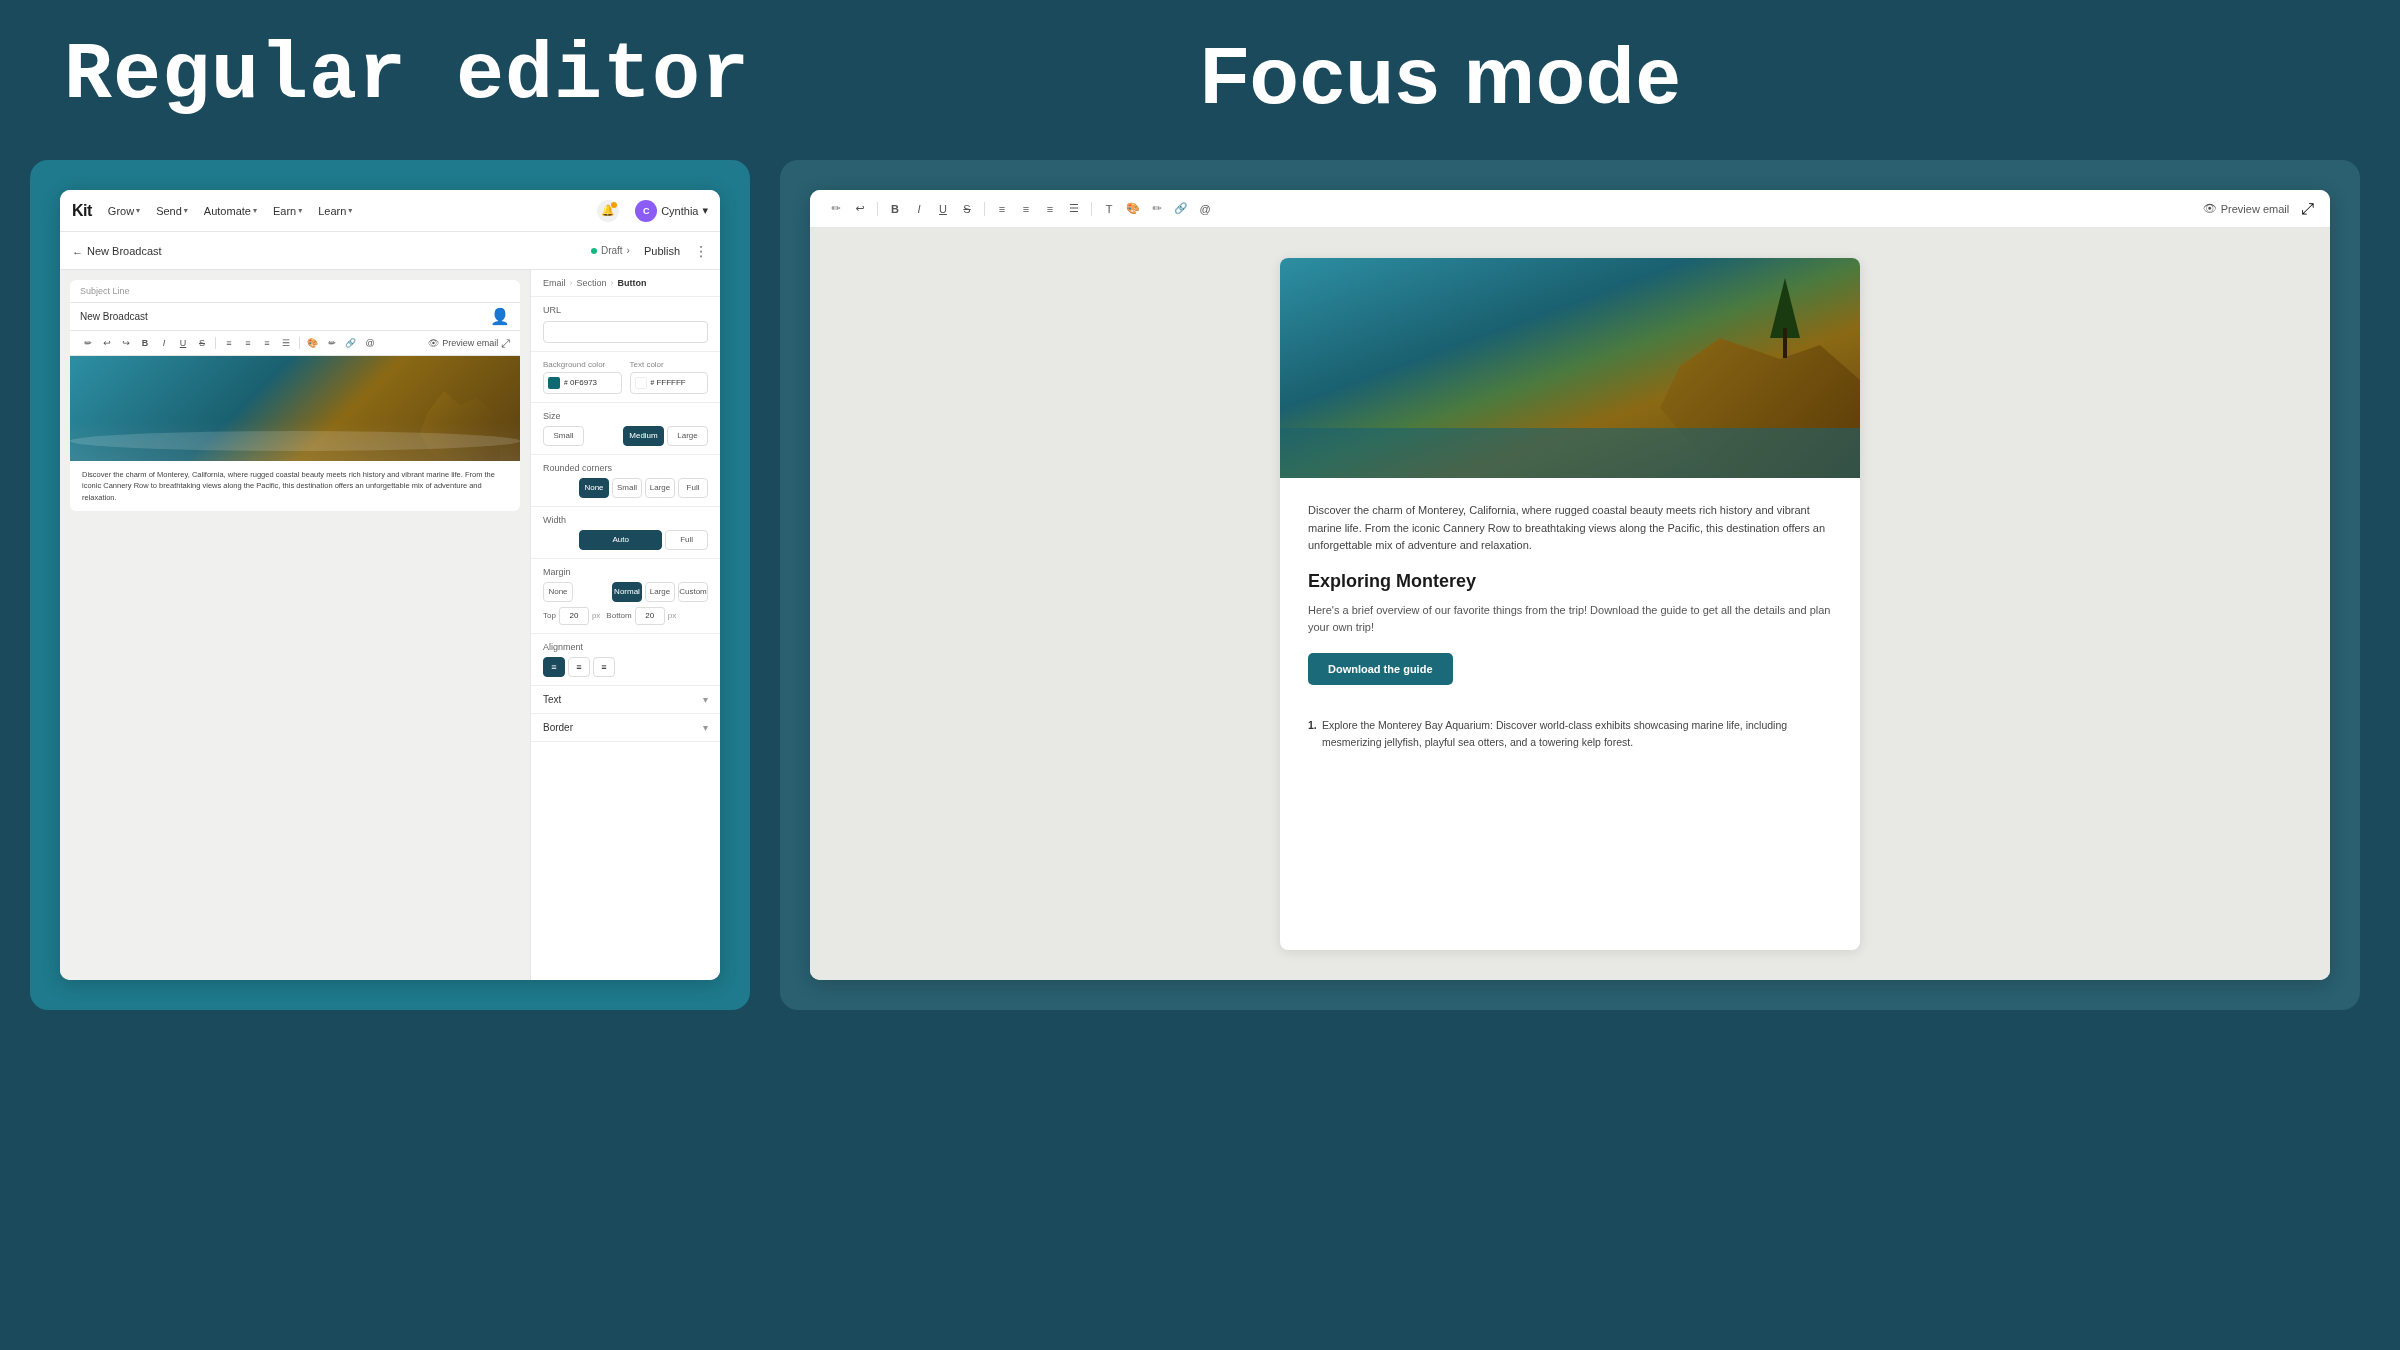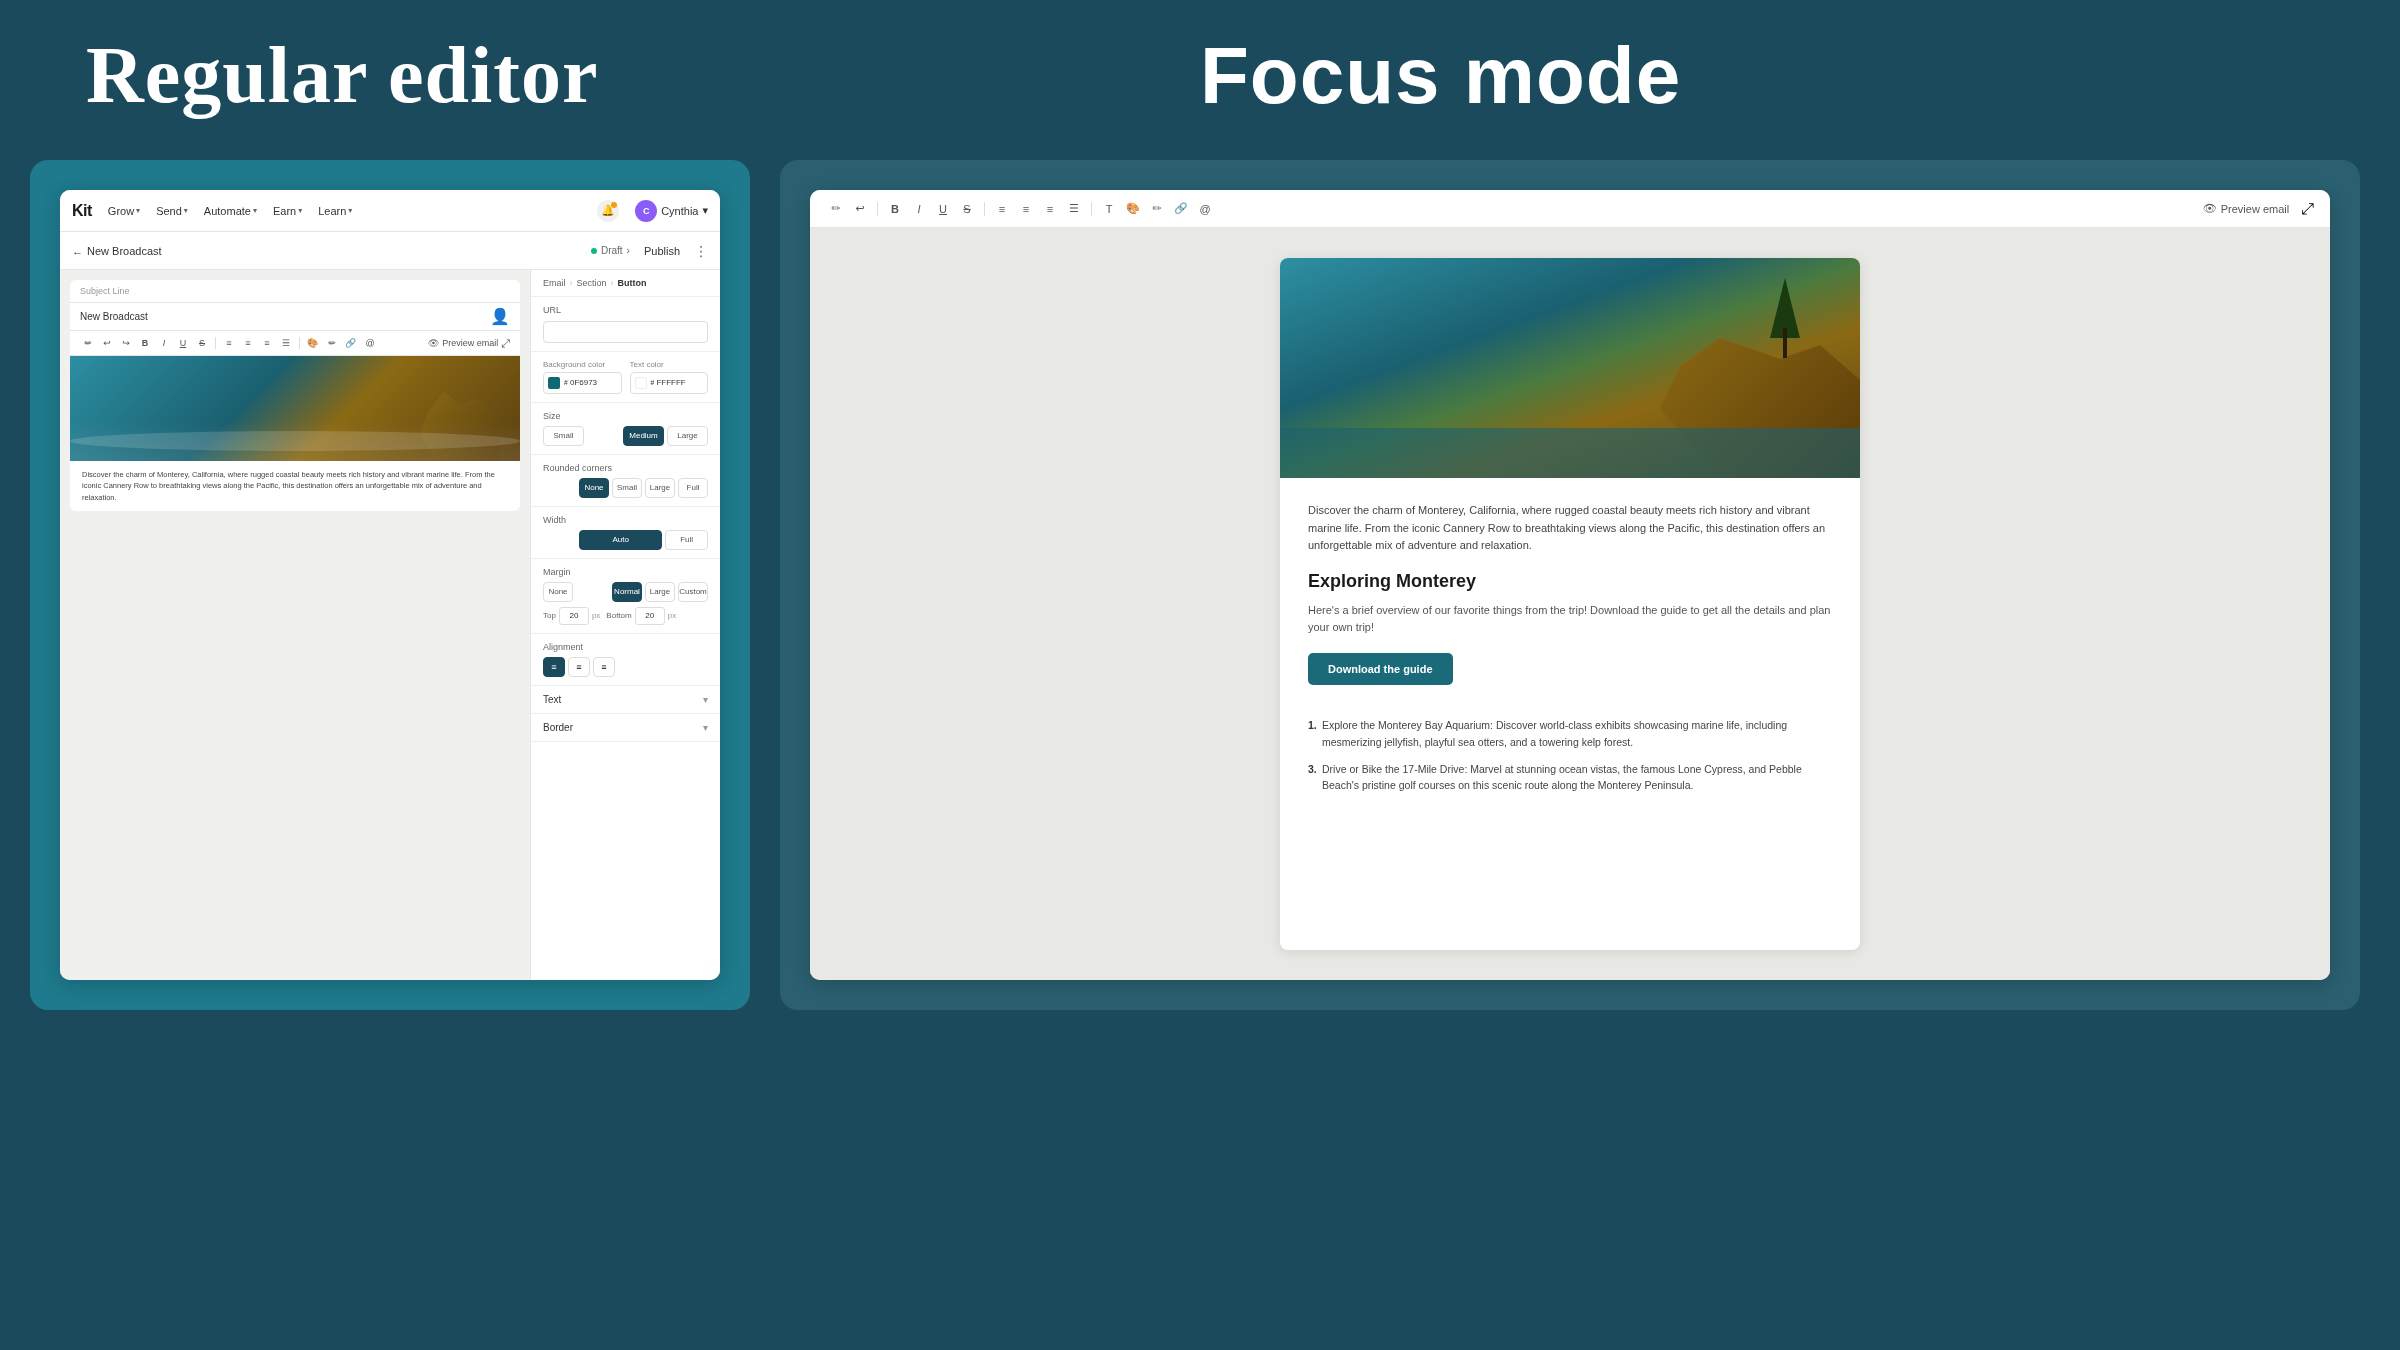--- a/index.html
+++ b/index.html
@@ -8,25 +8,25 @@
       font-family: -apple-system, BlinkMacSystemFont, 'Segoe UI', sans-serif;
       width: 2400px;
       height: 1350px;
       overflow: hidden;
       position: relative;
     }
 
     .page-title-left {
       position: absolute;
       top: 30px;
-      left: 86px;
+      left: 64px;
       color: white;
       font-size: 80px;
       font-weight: 900;
-      font-family: Liberation Serif, serif;
+      font-family: Liberation Mono, monospace;
       letter-spacing: 1px;
     }
 
     .page-title-right {
       position: absolute;
       top: 30px;
       left: 1200px;
       color: white;
       font-size: 80px;
       font-weight: 900;
@@ -925,21 +925,20 @@
             </div>
           </div>
 
           <div class="focus-body">
             <p class="focus-body-intro">Discover the charm of Monterey, California, where rugged coastal beauty meets rich history and vibrant marine life. From the iconic Cannery Row to breathtaking views along the Pacific, this destination offers an unforgettable mix of adventure and relaxation.</p>
             <h2 class="focus-body-heading">Exploring Monterey</h2>
             <p class="focus-body-subtext">Here's a brief overview of our favorite things from the trip! Download the guide to get all the details and plan your own trip!</p>
             <div class="download-btn">Download the guide</div>
             <ol class="focus-list">
               <li data-num="1">Explore the Monterey Bay Aquarium: Discover world-class exhibits showcasing marine life, including mesmerizing jellyfish, playful sea otters, and a towering kelp forest.</li>
-              <li data-num="3">Drive or Bike the 17-Mile Drive: Marvel at stunning ocean vistas, the famous Lone Cypress, and Pebble Beach's pristine golf courses on this scenic route along the Monterey Peninsula.</li>
             </ol>
           </div>
 
         </div>
       </div>
     </div>
 
   </div>
 </div>
 

